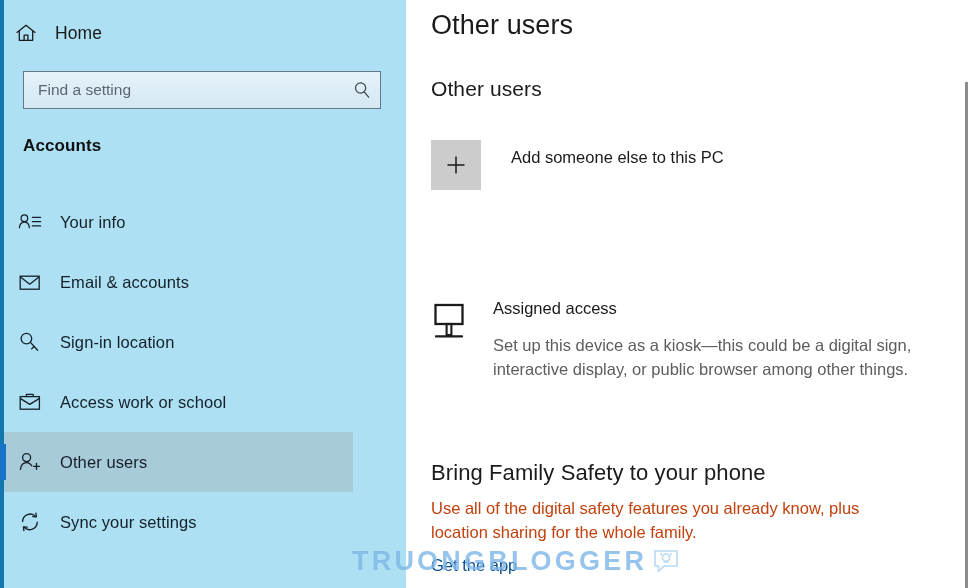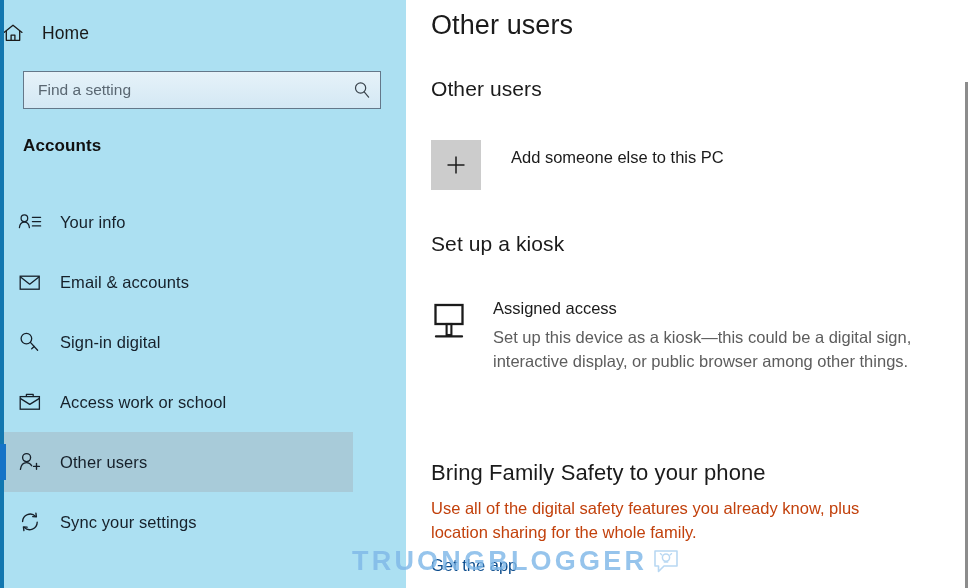--- a/index.html
+++ b/index.html
@@ -33,21 +33,21 @@
     background: #ace0f2;
     overflow: hidden;
   }
 
   .home-row {
     position: absolute;
     left: 0; top: 12px;
     width: 406px; height: 42px;
     display: flex;
     align-items: center;
-    padding-left: 2px;
+    padding-left: 15px;
     box-sizing: border-box;
   }
   .home-row .ic { width: 30px; height: 24px; display:flex; align-items:center; }
   .home-label {
     font-size: 17.5px;
     color: #1a1a1a;
     margin-left: 10px;
     letter-spacing: 0.1px;
   }
 
@@ -175,21 +175,21 @@
   .kiosk-txt { margin-left: 16px; }
   .kiosk-title {
     font-size: 16.5px;
     color: #1b1b1b;
     line-height: 1.25;
   }
   .kiosk-desc {
     font-size: 16.5px;
     color: #5d5d5d;
     line-height: 1.47;
-    margin-top: 6px;
+    margin-top: 14px;
     max-width: 500px;
   }
 
   .family-desc {
     position: absolute;
     left: 25px; top: 496px;
     font-size: 16.5px;
     color: #c2410c;
     line-height: 1.47;
     max-width: 475px;
@@ -289,21 +289,21 @@
       </div>
 
       <div class="nav-item">
         <span class="ic">
           <svg width="24" height="22" viewBox="0 0 24 22">
             <circle cx="8.4" cy="7.6" r="5.3" fill="none" stroke="#16202a" stroke-width="1.3"></circle>
             <line x1="12.4" y1="11.4" x2="19.6" y2="19.3" stroke="#16202a" stroke-width="1.3" stroke-linecap="round"></line>
             <line x1="16.2" y1="15.4" x2="13.7" y2="17.7" stroke="#16202a" stroke-width="1.3" stroke-linecap="round"></line>
           </svg>
         </span>
-        <span class="lbl">Sign-in digital</span>
+        <span class="lbl">Sign-in location</span>
       </div>
 
       <div class="nav-item">
         <span class="ic">
           <svg width="24" height="22" viewBox="0 0 24 22">
             <rect x="2.2" y="5.6" width="19.2" height="12.6" fill="none" stroke="#16202a" stroke-width="1.3"></rect>
             <path d="M8.4 5.6 L8.4 3.4 L15.2 3.4 L15.2 5.6" fill="none" stroke="#16202a" stroke-width="1.3" stroke-linejoin="round"></path>
             <path d="M2.2 7.4 L11.8 13.4 L21.4 7.4" fill="none" stroke="#16202a" stroke-width="1.3" stroke-linejoin="round"></path>
           </svg>
         </span>
@@ -346,21 +346,20 @@
     <div class="add-row">
       <span class="add-tile">
         <svg width="26" height="26" viewBox="0 0 26 26">
           <line x1="13" y1="4.5" x2="13" y2="21.5" stroke="#1b1b1b" stroke-width="1.5"></line>
           <line x1="4.5" y1="13" x2="21.5" y2="13" stroke="#1b1b1b" stroke-width="1.5"></line>
         </svg>
       </span>
       <span class="add-label">Add someone else to this PC</span>
     </div>
 
-    <div class="sec-head h-kiosk">Set up a kiosk</div>
 
     <div class="kiosk-row">
       <span class="kiosk-ic">
         <svg width="36" height="40" viewBox="0 0 36 40">
           <rect x="4.5" y="3" width="27" height="19" fill="none" stroke="#1b1b1b" stroke-width="2.3"></rect>
           <rect x="15.6" y="22" width="4.8" height="11" fill="none" stroke="#1b1b1b" stroke-width="2.1"></rect>
           <line x1="5" y1="34.4" x2="31" y2="34.4" stroke="#1b1b1b" stroke-width="2.3" stroke-linecap="round"></line>
         </svg>
       </span>
       <span class="kiosk-txt">

